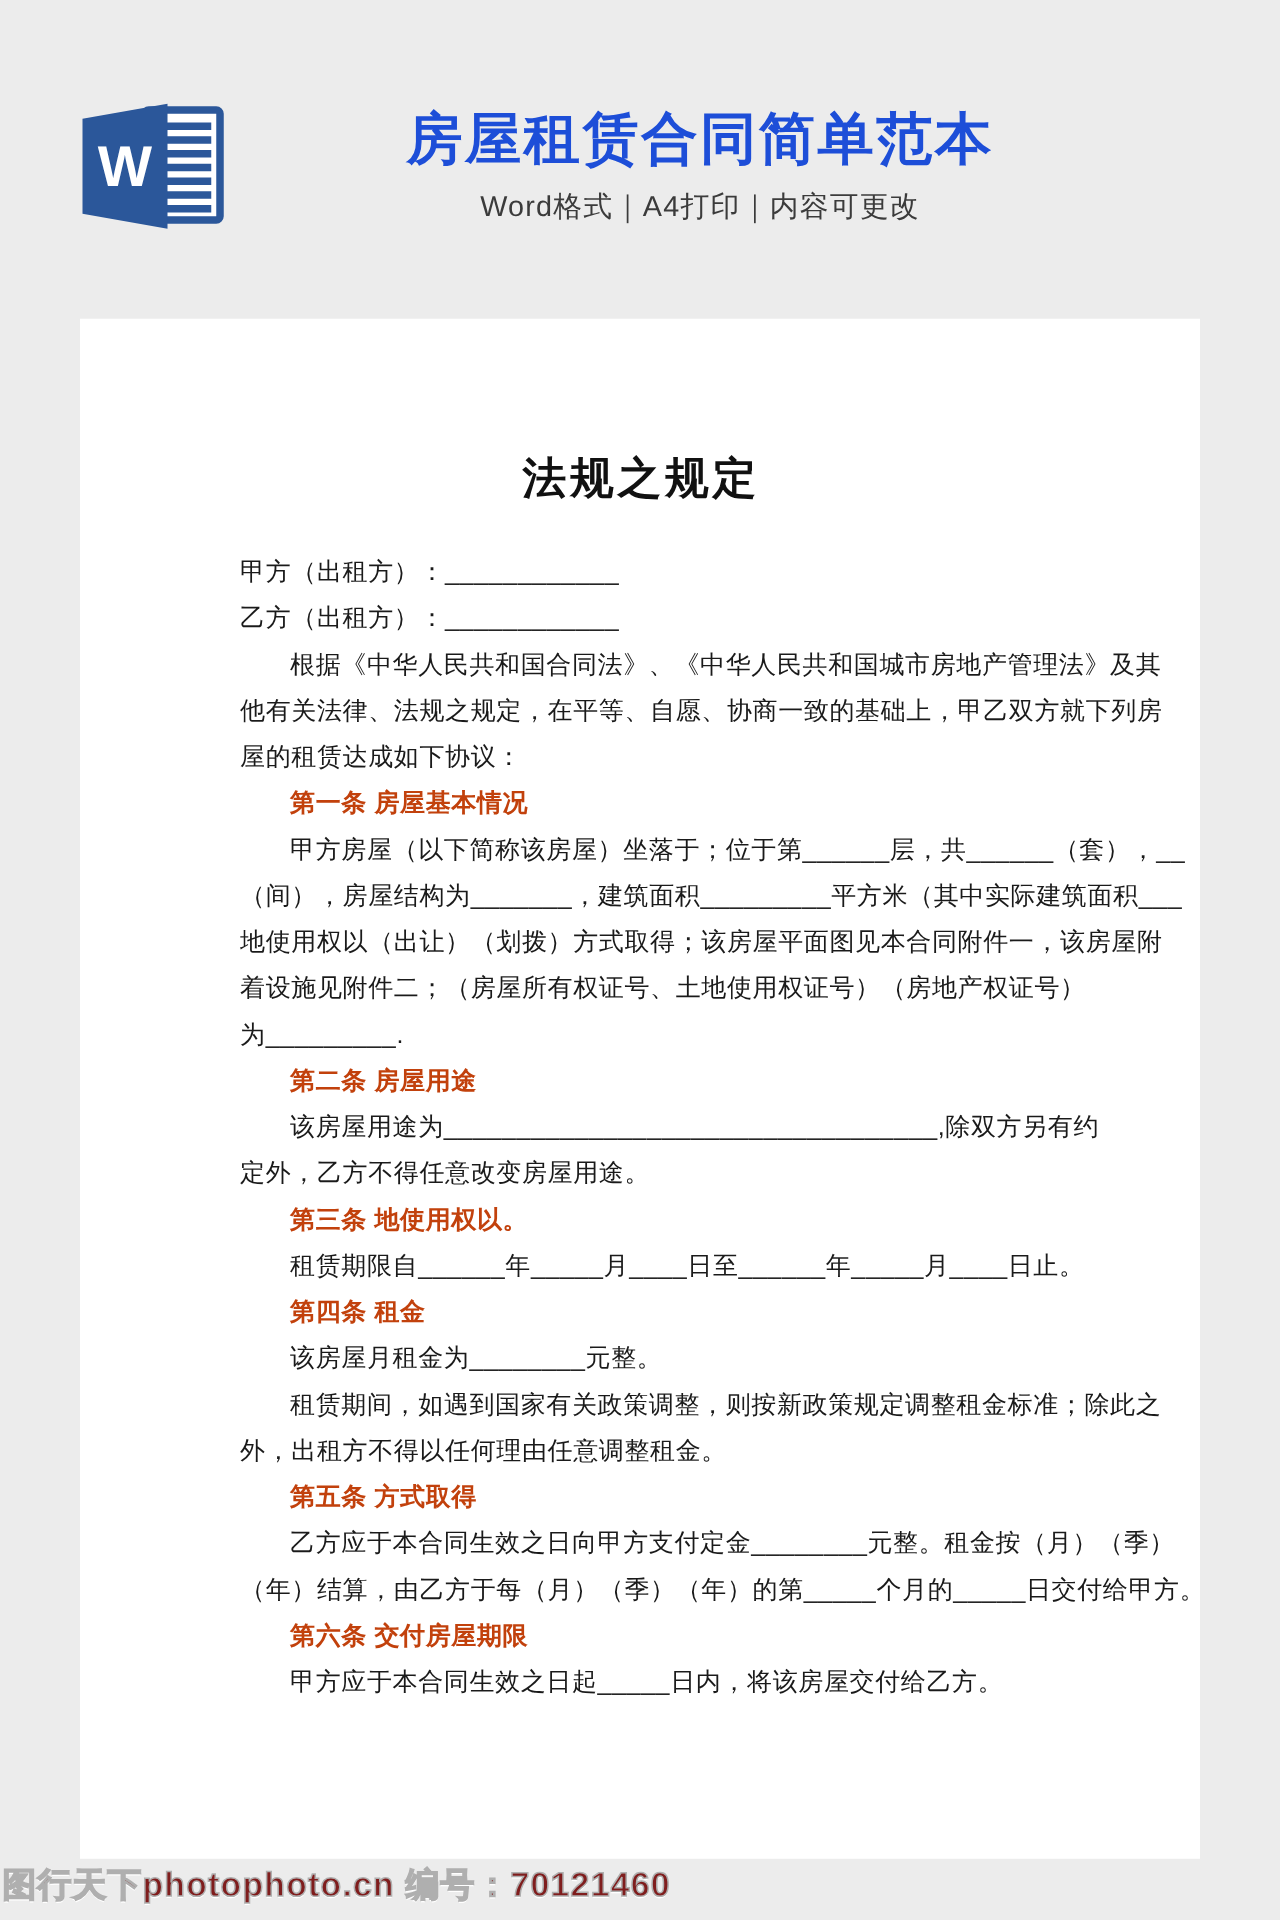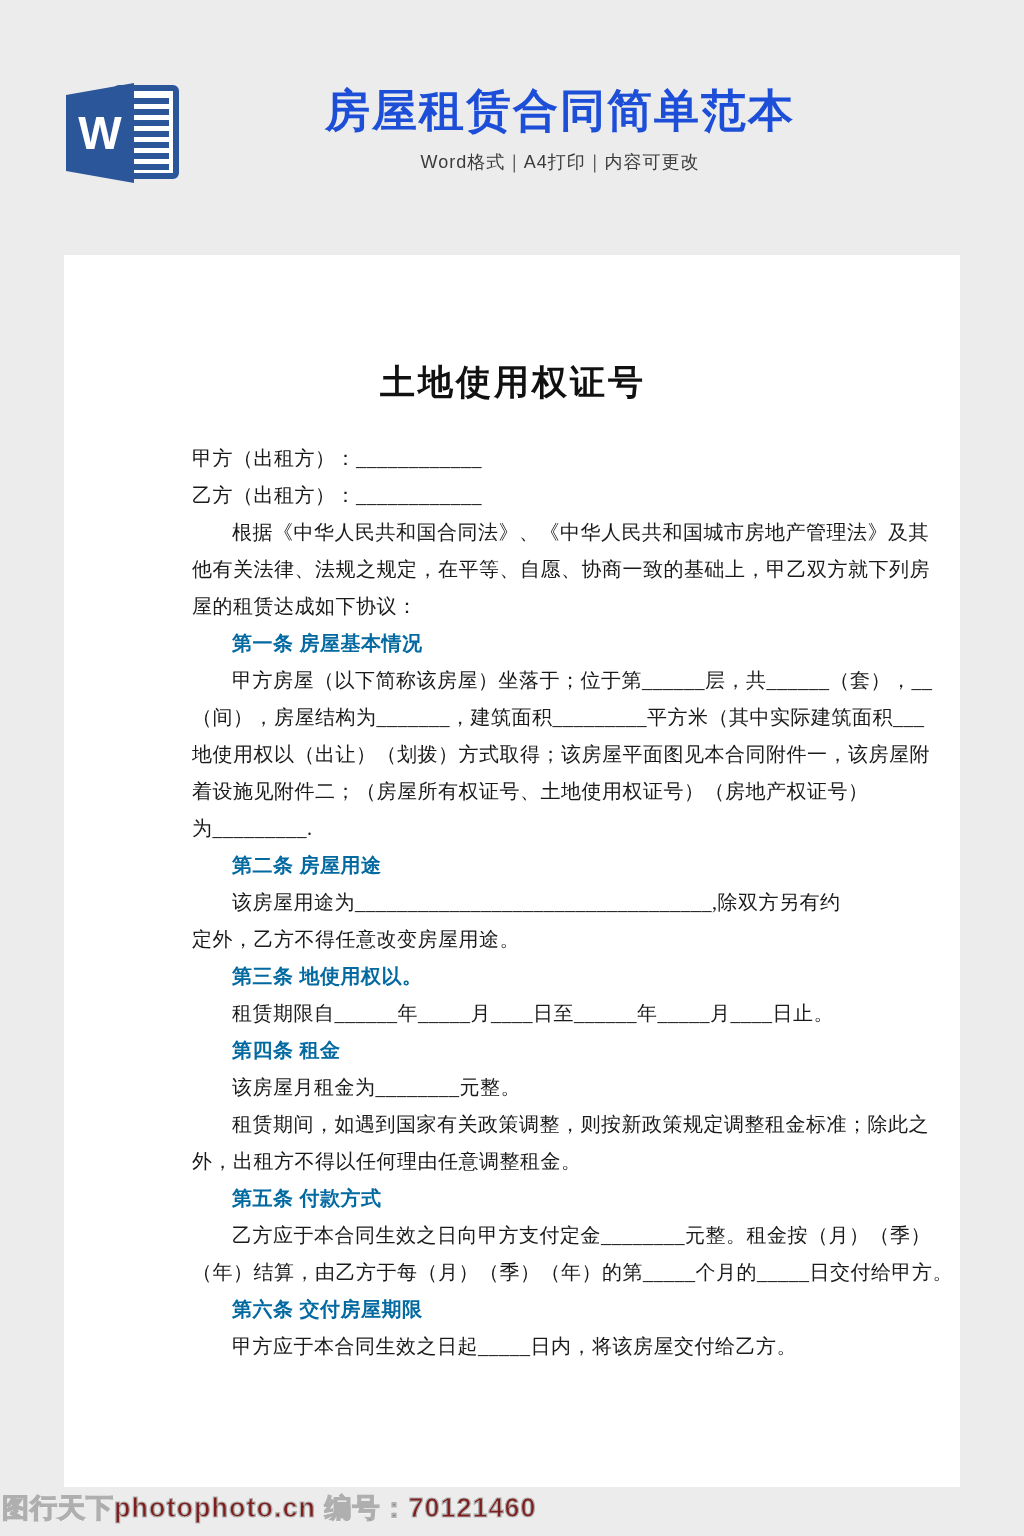--- a/index.html
+++ b/index.html
@@ -20,21 +20,21 @@
   }
   .header-title {
     margin-top: 86px;
     font-size: 45px; font-weight: bold;
     color: #1d4ed8;
     letter-spacing: 2px;
     line-height: 1.1;
   }
   .header-subtitle {
     margin-top: 14px;
-    font-size: 18px;
+    font-size: 23px;
     color: #3B3B3B;
     letter-spacing: 1px;
   }
 
   
   .page {
     position: absolute; left: 64px; top: 255px;
     width: 896px; height: 1232px;
     background: #FFFFFF;
     box-sizing: border-box;
@@ -45,32 +45,32 @@
     text-align: center;
     font-family: "Liberation Serif", "DejaVu Serif", serif;
     font-weight: bold;
     font-size: 35px;
     color: #111111;
     margin: 0 0 34px 0;
     letter-spacing: 3px;
   }
   .doc-body { width: 642px; }
   .line {
-    font-family: Liberation Serif, serif;
+    font-family: Liberation Sans, sans-serif;
     font-size: 20px;
     line-height: 37px;
     height: 37px;
     white-space: nowrap;
     color: #1A1A1A;
     letter-spacing: 0.5px;
   }
   .line.bold {
     font-family: "Liberation Sans", "DejaVu Sans", sans-serif;
     font-weight: bold;
-    color: #0369a1;
+    color: #c2410c;
   }
   .line.indent { text-indent: 2em; }
 
   
   .footer-watermark {
     position: absolute; left: 2px; bottom: 10px;
     font-size: 27px; font-weight: bold;
     letter-spacing: 1px;
     color: #7f1d1d;
     -webkit-text-stroke: 1.2px #AFAFAF;
@@ -96,21 +96,21 @@
     <polygon points="8,15 76,3 76,103 8,91" fill="#2B579A"></polygon>
     <text x="42" y="69" font-size="46" font-weight="bold" fill="#FFFFFF" text-anchor="middle" font-family="Liberation Sans, sans-serif">W</text>
   </svg>
   <div class="header-text">
     <div class="header-title">房屋租赁合同简单范本</div>
     <div class="header-subtitle">Word格式｜A4打印｜内容可更改</div>
   </div>
 </div>
 
 <div class="page">
-  <div class="doc-title">土地使用权证号</div>
+  <div class="doc-title">法规之规定</div>
   <div class="doc-body">
       <div class="line">甲方（出租方）：____________</div>
       <div class="line">乙方（出租方）：____________</div>
       <div class="line indent">根据《中华人民共和国合同法》、《中华人民共和国城市房地产管理法》及其</div>
       <div class="line">他有关法律、法规之规定，在平等、自愿、协商一致的基础上，甲乙双方就下列房</div>
       <div class="line">屋的租赁达成如下协议：</div>
       <div class="line bold indent">第一条 房屋基本情况</div>
       <div class="line indent">甲方房屋（以下简称该房屋）坐落于；位于第______层，共______（套），__</div>
       <div class="line">（间），房屋结构为_______，建筑面积_________平方米（其中实际建筑面积___</div>
       <div class="line">地使用权以（出让）（划拨）方式取得；该房屋平面图见本合同附件一，该房屋附</div>
@@ -118,21 +118,21 @@
       <div class="line">为_________.</div>
       <div class="line bold indent">第二条 房屋用途</div>
       <div class="line indent">该房屋用途为__________________________________,除双方另有约</div>
       <div class="line">定外，乙方不得任意改变房屋用途。</div>
       <div class="line bold indent">第三条 地使用权以。</div>
       <div class="line indent">租赁期限自______年_____月____日至______年_____月____日止。</div>
       <div class="line bold indent">第四条 租金</div>
       <div class="line indent">该房屋月租金为________元整。</div>
       <div class="line indent">租赁期间，如遇到国家有关政策调整，则按新政策规定调整租金标准；除此之</div>
       <div class="line">外，出租方不得以任何理由任意调整租金。</div>
-      <div class="line bold indent">第五条 付款方式</div>
+      <div class="line bold indent">第五条 方式取得</div>
       <div class="line indent">乙方应于本合同生效之日向甲方支付定金________元整。租金按（月）（季）</div>
       <div class="line">（年）结算，由乙方于每（月）（季）（年）的第_____个月的_____日交付给甲方。</div>
       <div class="line bold indent">第六条 交付房屋期限</div>
       <div class="line indent">甲方应于本合同生效之日起_____日内，将该房屋交付给乙方。</div>
     </div>
 </div>
 
 <div class="footer-watermark">图行天下photophoto.cn 编号：70121460</div>
 
 </body></html>

